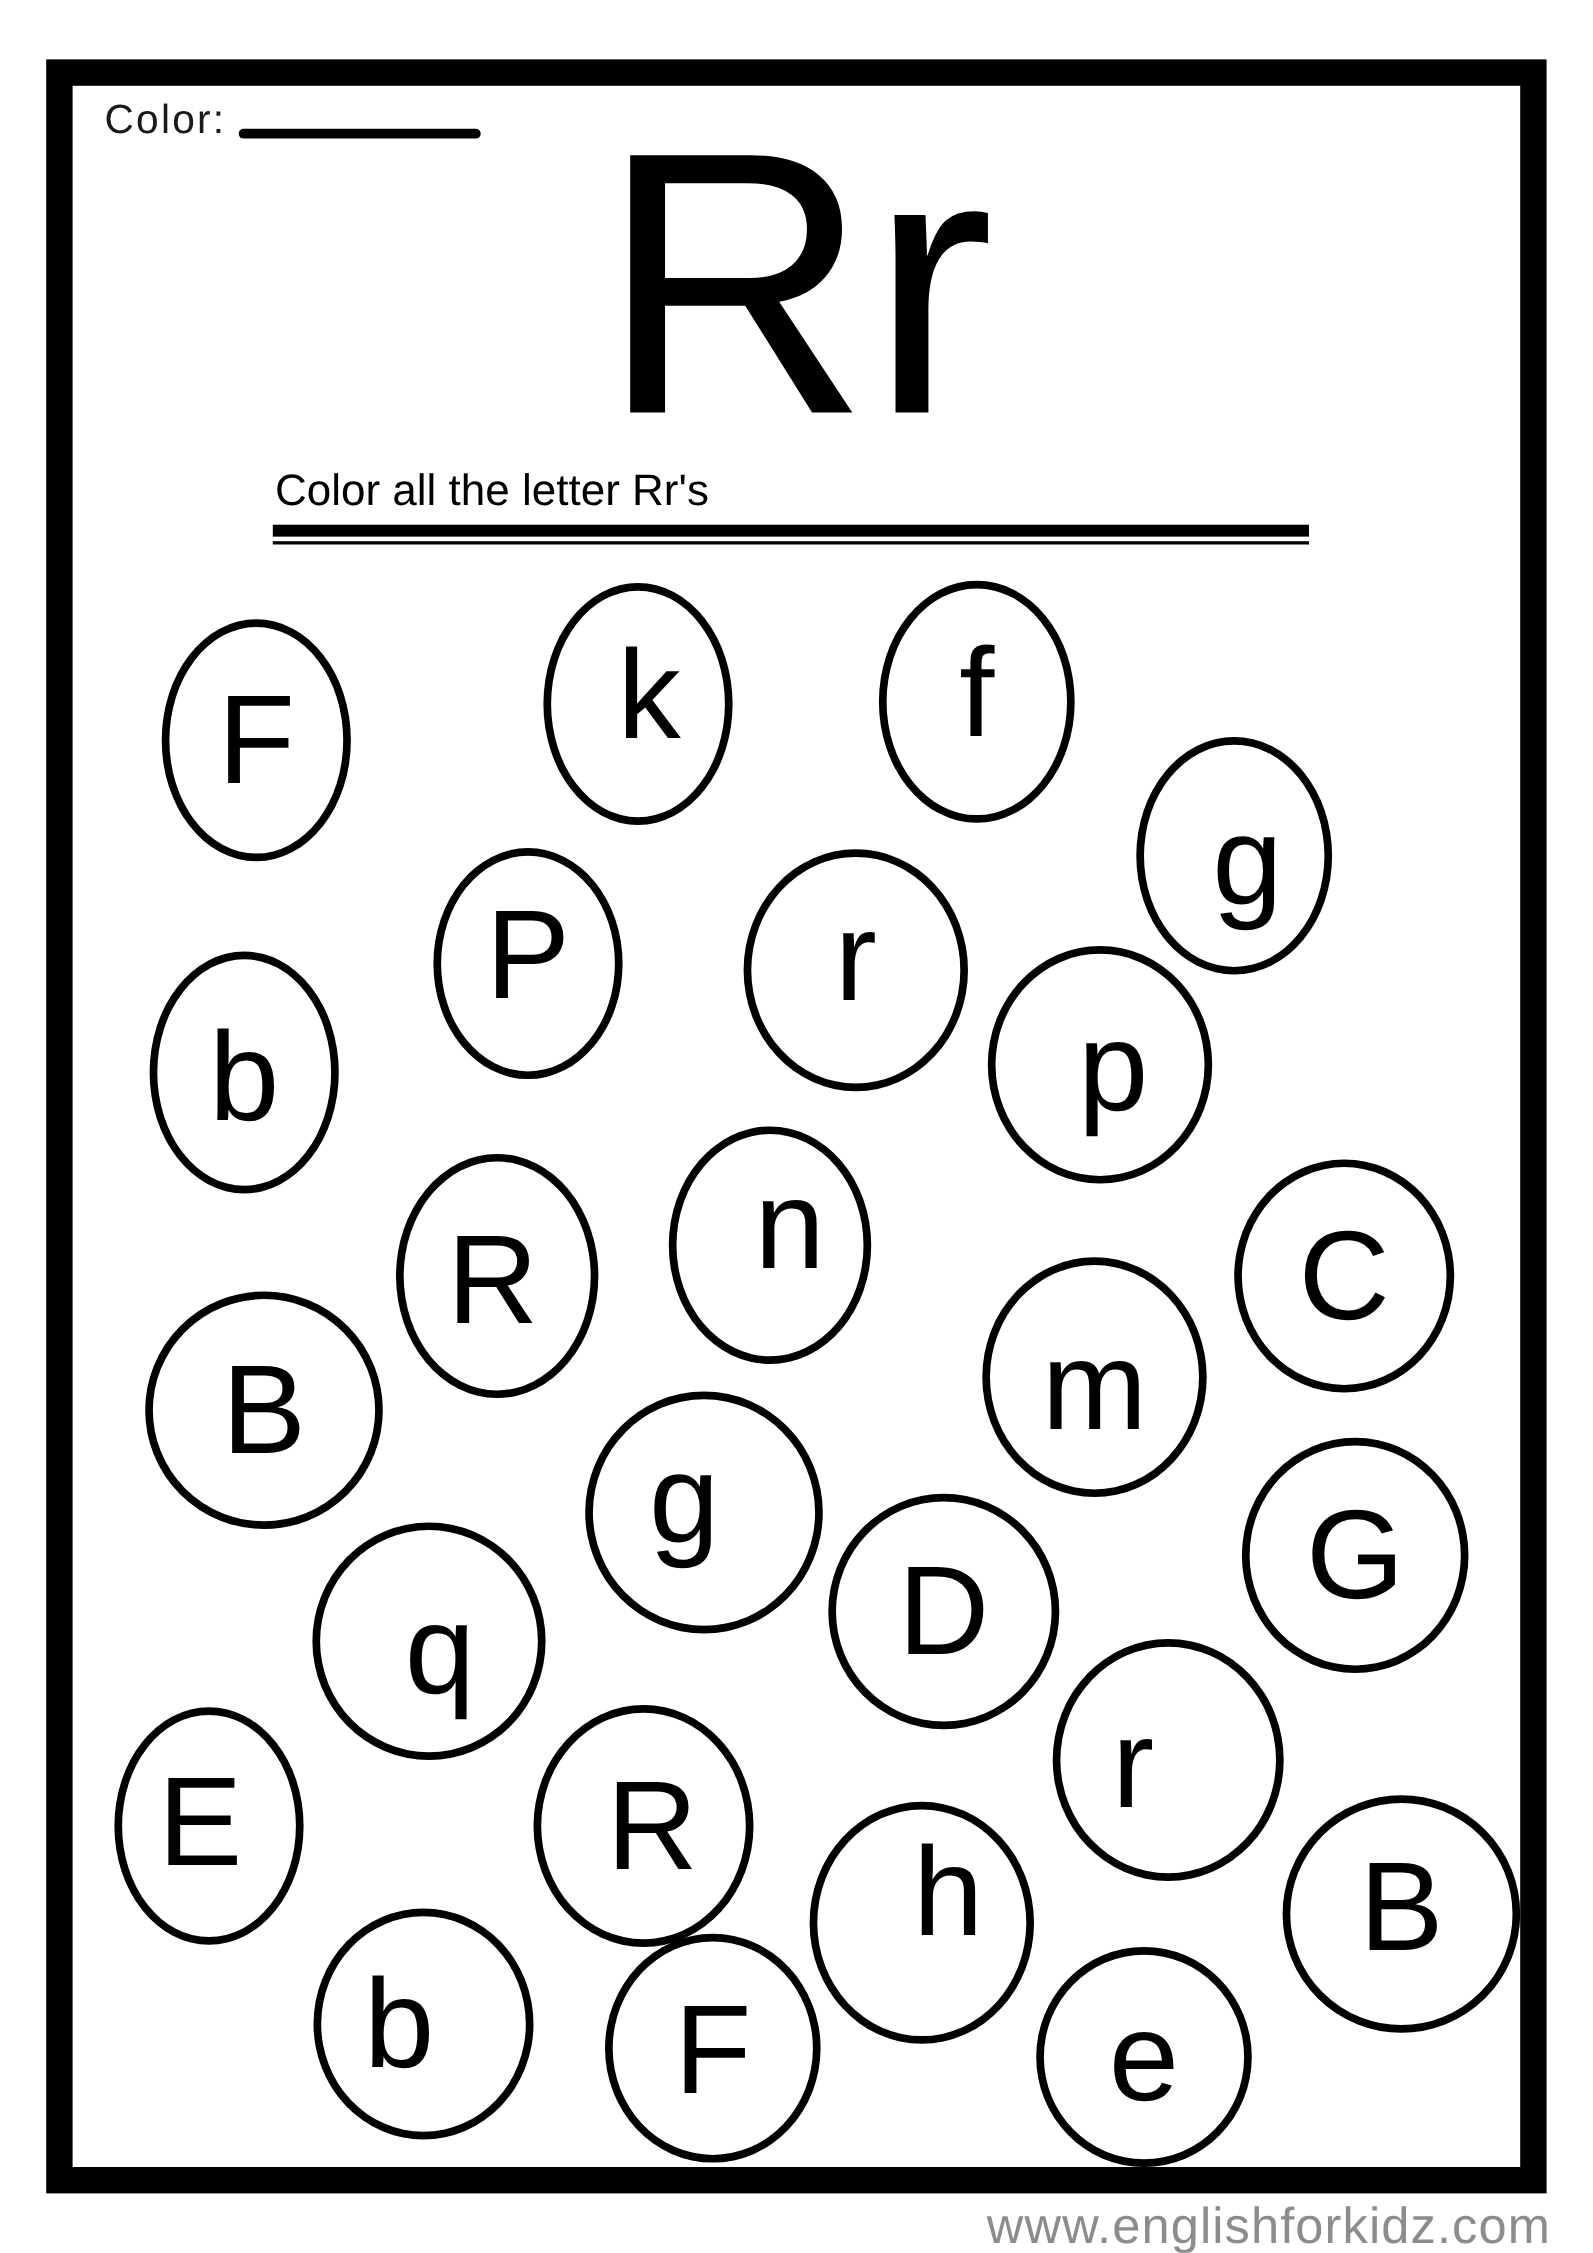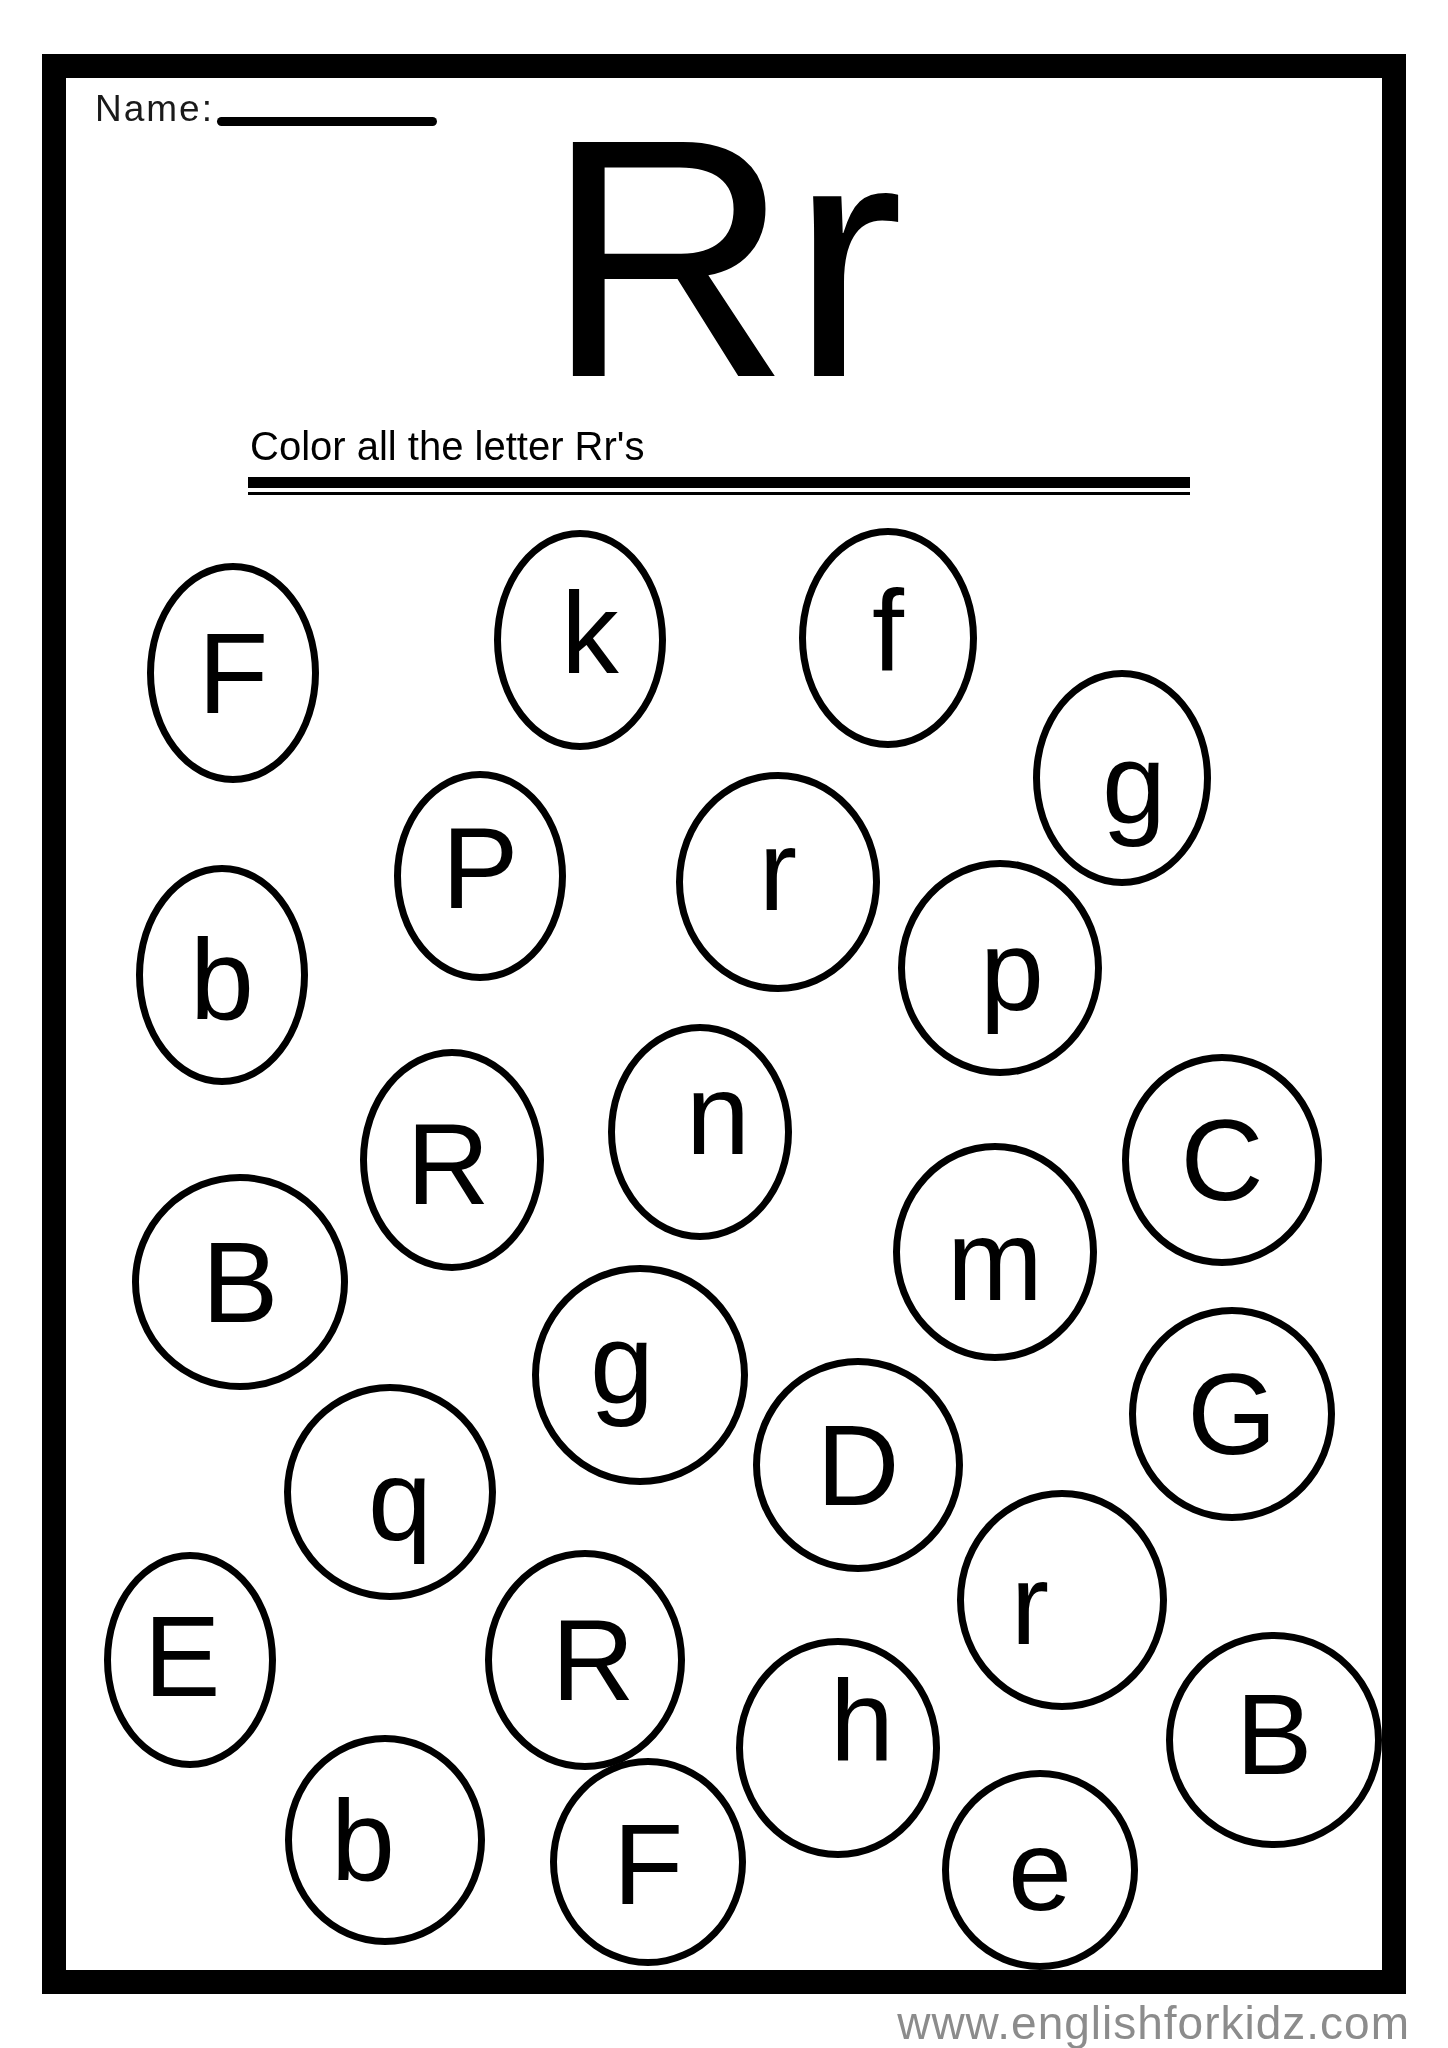--- a/index.html
+++ b/index.html
@@ -42,21 +42,21 @@
     position:absolute;right:38px;top:1996px;font-size:46px;
     letter-spacing:1px;
   }
 </style>
 </head>
 <body>
 
 <div id="frame"></div>
 
 <div id="name-row">
-  <span id="name-label">Name:</span>
+  <span id="name-label">Color:</span>
 </div>
 <div id="name-line"></div>
 
 <div id="big-letters">Rr</div>
 
 <div id="instruction">Color all the letter Rr's</div>
 
 <div id="double-rule">
   <div class="bar"></div>
   <div class="gap"></div>

